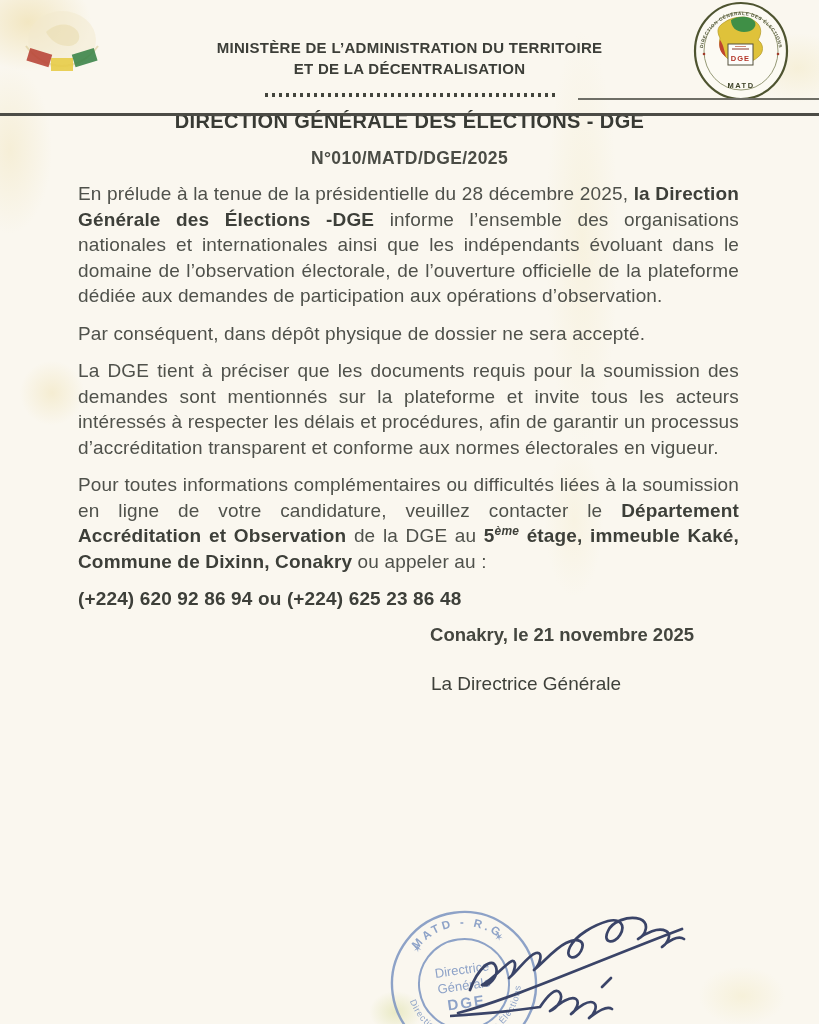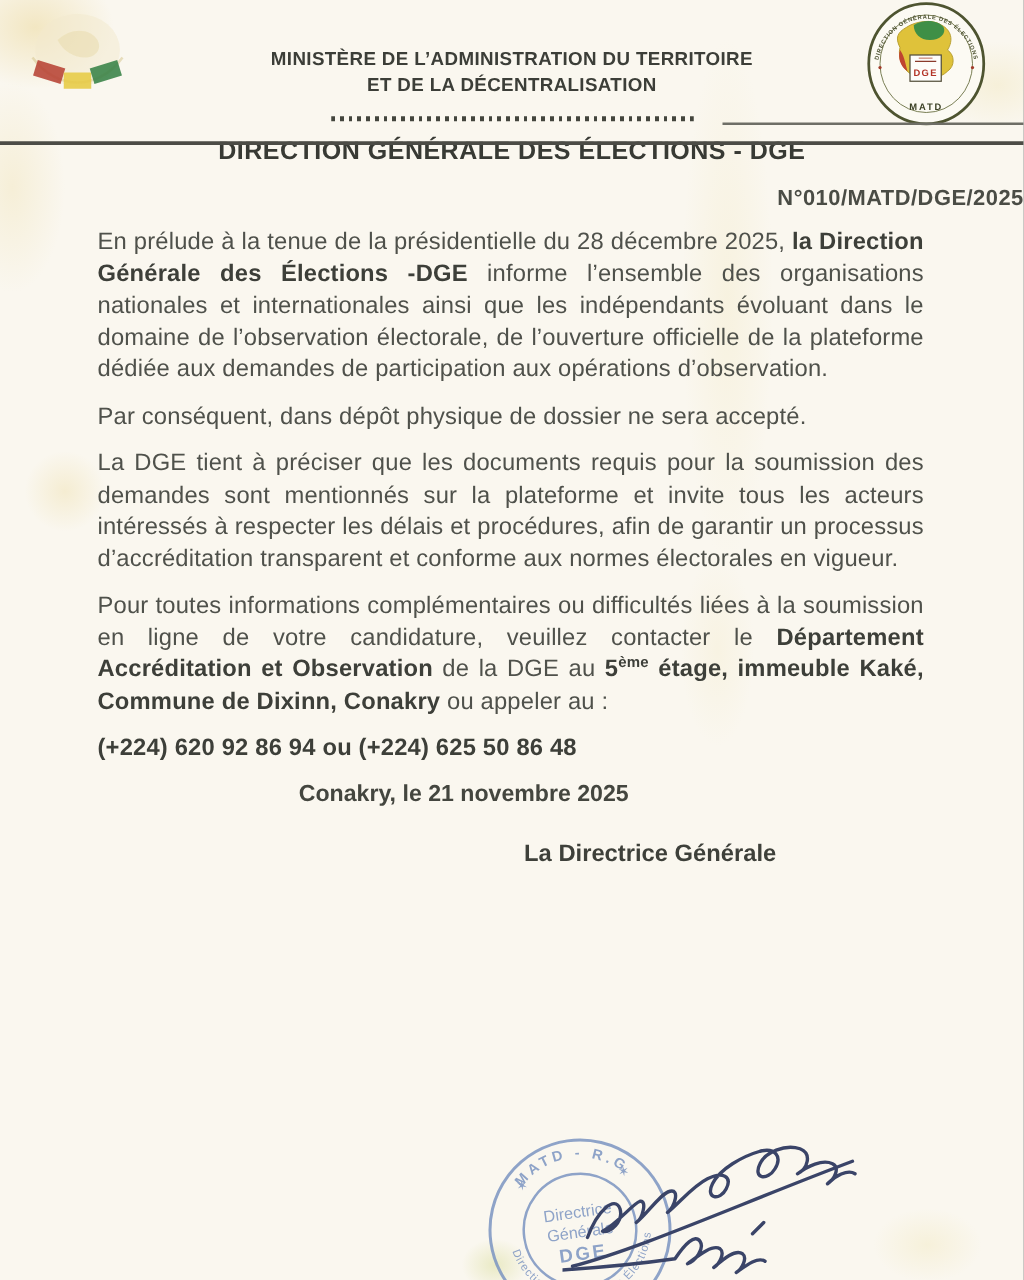--- a/index.html
+++ b/index.html
@@ -25,29 +25,29 @@
   .emblem-right{position:absolute;left:690px;top:0px;}
   .ministry{padding-top:6px;text-align:center;font-weight:bold;font-size:15px;line-height:21px;color:#3c3e38;letter-spacing:.3px;margin-top:31px;}
   .dotted{width:290px;height:4px;margin:14px auto 0 auto;
     background:repeating-linear-gradient(90deg,#43453d 0 3px,transparent 3px 7px);}
   .department{margin-top:11px;text-align:center;font-weight:bold;font-size:20px;line-height:26px;color:#383a34;letter-spacing:.4px;}
   .rule-a{position:absolute;left:578px;top:98px;width:241px;height:2px;background:#6e6e66;}
   .rule-b{position:absolute;left:0;top:113px;width:819px;height:2.5px;background:#4c4c46;}
   .doc-title-wrap{margin-top:26px;text-align:center;}
   .doc-title{display:inline-block;font-weight:bold;font-size:22.5px;letter-spacing:.5px;color:#33352f;
     border-bottom:2.6px solid #3a3c35;padding-bottom:3px;}
-  .reference{margin-top:14px;text-align:right;font-weight:bold;font-size:17.5px;color:#4a4c45;letter-spacing:.4px;}
+  .reference{margin-top:14px;text-align:center;font-weight:bold;font-size:17.5px;color:#4a4c45;letter-spacing:.4px;}
   .body{margin-top:12px;padding:0 80px 0 78px;}
   .body p{margin:0 0 12px 0;font-size:19px;line-height:25.5px;text-align:justify;letter-spacing:.15px;}
   .body p.phones{text-align:left;}
   .b{font-weight:bold;color:#3d3f39;}
   .lnk{color:#94b4b2;text-decoration:underline;text-decoration-thickness:1.5px;text-underline-offset:3px;}
-  sup{font-size:12px;line-height:0;}
-  .dateline{padding-right:125px;text-align:center;font-weight:bold;font-size:18.5px;color:#44463f;padding-left:48px;}
-  .signatory{margin-top:27px;padding-right:198px;text-align:right;font-weight:bold;font-size:19px;color:#3e403a;}
+  sup{font-size:12px;line-height:0;font-style:italic;}
+  .dateline{padding-right:125px;text-align:right;font-weight:bold;font-size:18.5px;color:#44463f;padding-left:48px;}
+  .signatory{margin-top:27px;padding-right:198px;text-align:right;font-weight:normal;font-size:19px;color:#3e403a;}
   .stamp{position:absolute;left:379px;top:899px;}
   .signature{position:absolute;left:450px;top:906px;}
 </style>
 </head>
 <body>
 
 <div class="page">
 
   <svg class="emblem-left" width="112" height="112" viewBox="0 0 112 112" style="opacity:.95;filter:blur(.4px);">
     <ellipse cx="56" cy="38" rx="34" ry="29" fill="rgba(242,233,205,.55)"></ellipse>
@@ -96,21 +96,21 @@
   <div class="rule-b"></div>
 
 
   <div class="reference">N°010/MATD/DGE/2025</div>
 
   <div class="body">
     <p><span>En prélude à la tenue de la présidentielle du 28 décembre 2025, </span><span class="b">la Direction Générale des Élections -DGE</span><span> informe l’ensemble des organisations nationales et internationales ainsi que les indépendants évoluant dans le domaine de l’observation électorale, de l’ouverture officielle de la plateforme dédiée aux demandes de participation aux opérations d’observation.</span></p>
     <p><span>Par conséquent, dans dépôt physique de dossier ne sera accepté.</span></p>
     <p><span>La DGE tient à préciser que les documents requis pour la soumission des demandes sont mentionnés sur la plateforme et invite tous les acteurs intéressés à respecter les délais et procédures, afin de garantir un processus d’accréditation transparent et conforme aux normes électorales en vigueur.</span></p>
     <p><span>Pour toutes informations complémentaires ou difficultés liées à la soumission en ligne de votre candidature, veuillez contacter le </span><span class="b">Département Accréditation et Observation</span><span> de la DGE au </span><span class="b">5</span><sup class="b">ème</sup><span class="b"> étage, immeuble Kaké, Commune de Dixinn, Conakry</span><span> ou appeler au :</span></p>
-    <p class="phones"><span class="b">(+224) 620 92 86 94 ou (+224) 625 50 86 48</span></p>
+    <p class="phones"><span class="b">(+224) 620 92 86 94 ou (+224) 625 23 86 48</span></p>
   </div>
 
   <div class="dateline">Conakry, le 21 novembre 2025</div>
 
   <div class="signatory">La Directrice Générale</div>
 
   <svg class="stamp" width="170" height="170" viewBox="0 0 170 170">
     <g transform="rotate(-8 85 85)" opacity=".85">
       <circle cx="85" cy="85" r="72" fill="none" stroke="#7b94c1" stroke-width="2.4"></circle>
       <circle cx="85" cy="85" r="45" fill="none" stroke="#7b94c1" stroke-width="2"></circle>

